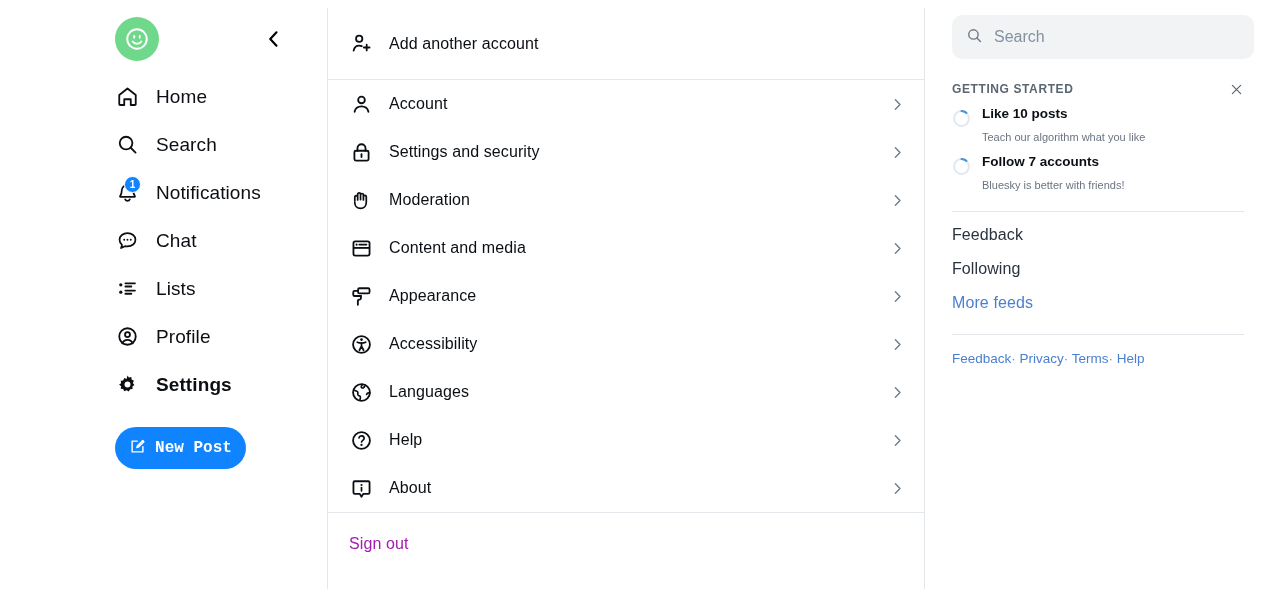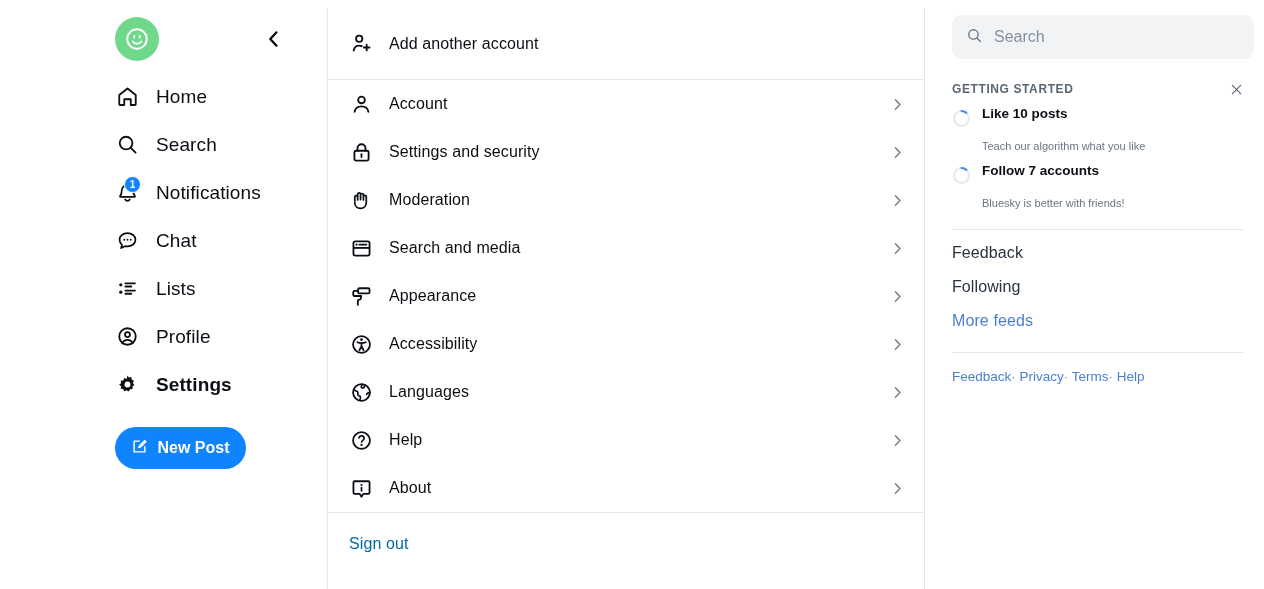--- a/index.html
+++ b/index.html
@@ -72,21 +72,21 @@
     width: 131px; height: 42px;
     border-radius: 24px;
     background: #1083fe;
     color: #fff;
     display: flex; align-items: center; justify-content: center;
     gap: 9px;
     cursor: pointer;
     border: none;
     font-family: inherit;
   }
-  .newpost .np-label { font-size: 16px; font-weight: bold; color: #fff; }
+  .newpost .np-label { font-size: 16px; font-weight: bold; color: #fff; font-family: Liberation Mono, monospace; }
 
   
   .center {
     width: 598px; flex: 0 0 598px;
     border-left: 1px solid #e3e6ea;
     border-right: 1px solid #e3e6ea;
     background: #fff;
     display: flex; flex-direction: column; margin-top: 8px;
   }
   .settings-group { border-bottom: 1px solid #e3e6ea; }
@@ -104,21 +104,21 @@
   .settings-row .s-label {
     font-size: 16px; color: #0b0f14; flex: 1 1 auto;
     letter-spacing: 0.1px;
   }
   .settings-row .s-chevron {
     width: 18px; height: 18px; flex: 0 0 18px;
     display: flex; align-items: center; justify-content: center;
   }
   .signout-wrap { padding: 22px 21px 0 21px; }
   .signout {
-    font-size: 16px; color: #0369a1; cursor: pointer;
+    font-size: 16px; color: #a21caf; cursor: pointer;
     background: none; border: none; padding: 0;
     font-family: inherit; letter-spacing: 0.1px; text-align: center;
   }
 
   
   .rightbar {
     flex: 1 1 auto;
     padding: 15px 10px 0 27px;
     background: #fff;
   }
@@ -147,21 +147,21 @@
     font-size: 12px; font-weight: bold; letter-spacing: 0.6px;
     color: #5a6672; flex: 1 1 auto;
   }
   .gs-close { width: 16px; height: 16px; cursor: pointer; display:flex; align-items:center; justify-content:center;}
   .gs-item {
     display: flex; align-items: flex-start;
     gap: 11px;
     margin-top: 9px;
   }
   .gs-ring { width: 19px; height: 19px; flex: 0 0 19px; margin-top: 3px; }
-  .gs-texts { display: flex; flex-direction: column; gap: 17px; }
+  .gs-texts { display: flex; flex-direction: column; gap: 8px; }
   .gs-item-title { font-size: 13.5px; font-weight: bold; color: #0b0f14; line-height: 1.25; }
   .gs-item-sub { font-size: 11px; color: #6a7582; line-height: 1.25; }
 
   .hr { height: 1px; background: #e3e6ea; margin: 19px 10px 0 0; }
 
   .feed-list { padding-top: 14px; }
   .feed-link {
     font-size: 16px; color: #2a3340;
     margin-bottom: 16px; cursor: pointer; display: block;
     letter-spacing: 0.1px;
@@ -355,21 +355,21 @@
 
       <div class="settings-row">
         <span class="s-icon">
           <svg width="23" height="23" viewBox="0 0 24 24" fill="none">
             <rect x="3.6" y="4.6" width="16.8" height="14.8" rx="2" stroke="#0b0f14" stroke-width="1.9"></rect>
             <path d="M3.6 11.4h16.8" stroke="#0b0f14" stroke-width="1.9"></path>
             <circle cx="6.9" cy="8" r="1.1" fill="#0b0f14"></circle>
             <path d="M9.6 8h7.6" stroke="#0b0f14" stroke-width="1.7" stroke-linecap="round"></path>
           </svg>
         </span>
-        <span class="s-label">Search and media</span>
+        <span class="s-label">Content and media</span>
         <span class="s-chevron">
           <svg width="15" height="15" viewBox="0 0 24 24" fill="none">
               <path d="M8.6 4.4 16 12l-7.4 7.6" stroke="#6f7b8a" stroke-width="2.2" stroke-linecap="round" stroke-linejoin="round"></path>
             </svg>
         </span>
       </div>
 
       <div class="settings-row">
         <span class="s-icon">
           <svg width="23" height="23" viewBox="0 0 24 24" fill="none">

